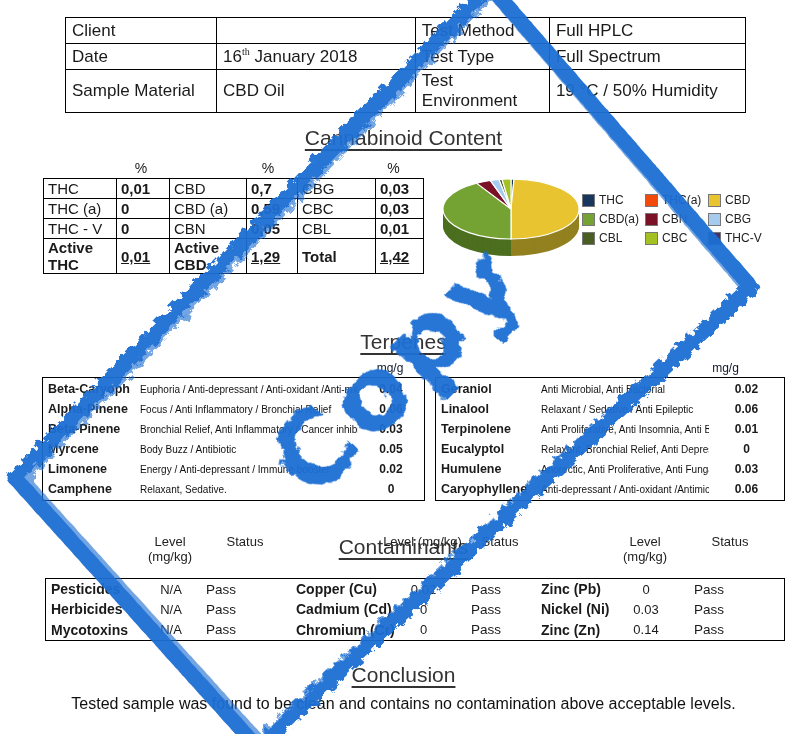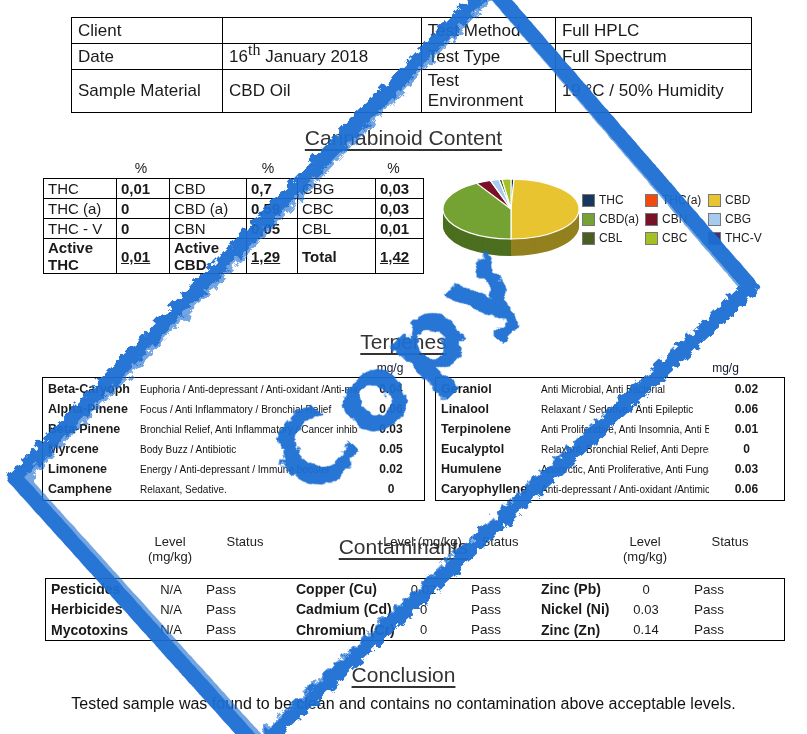--- a/index.html
+++ b/index.html
@@ -5,27 +5,27 @@
   html,body{margin:0;padding:0;background:#fff;}
   .doc{position:relative;width:807px;height:734px;background:#fff;overflow:hidden;
        font-family:"Liberation Sans",sans-serif;color:#1a1a1a;}
 
   
   .tbl{display:table;border-collapse:collapse;}
   .tr{display:table-row;}
   .td{display:table-cell;border:1.5px solid #000;vertical-align:middle;padding:1px 6px;}
 
   
-  .info-table{position:absolute;left:71px;top:17px;width:680px;font-size:17px;}
+  .info-table{position:absolute;left:65px;top:17px;width:680px;font-size:17px;}
   .info-table .td{height:23px;}
   .info-table .c0{width:150px;}
   .info-table .c1{width:205px;}
   .info-table .c2{width:125px;}
   .info-table .c3{width:200px;}
-  .sup{font-size:16px;vertical-align:super;line-height:0;font-family:Liberation Serif, serif;}
+  .sup{font-size:10px;vertical-align:super;line-height:0;font-family:Liberation Serif, serif;}
 
   .section-title{position:absolute;left:0;width:100%;text-align:center;font-size:21px;color:#333;}
   .section-title span{text-decoration:underline;text-underline-offset:4px;padding:0 8px;}
 
   
   .cann-units{position:absolute;left:43px;top:160px;width:374px;display:grid;
               grid-template-columns:72px 52px 76px 50px 77px 47px;font-size:14px;color:#222;}
   .cann-units div{text-align:center;}
   .cann-table{position:absolute;left:43px;top:178px;font-size:15px;}
   .cann-table .td{height:19px;padding:0 4px;}

